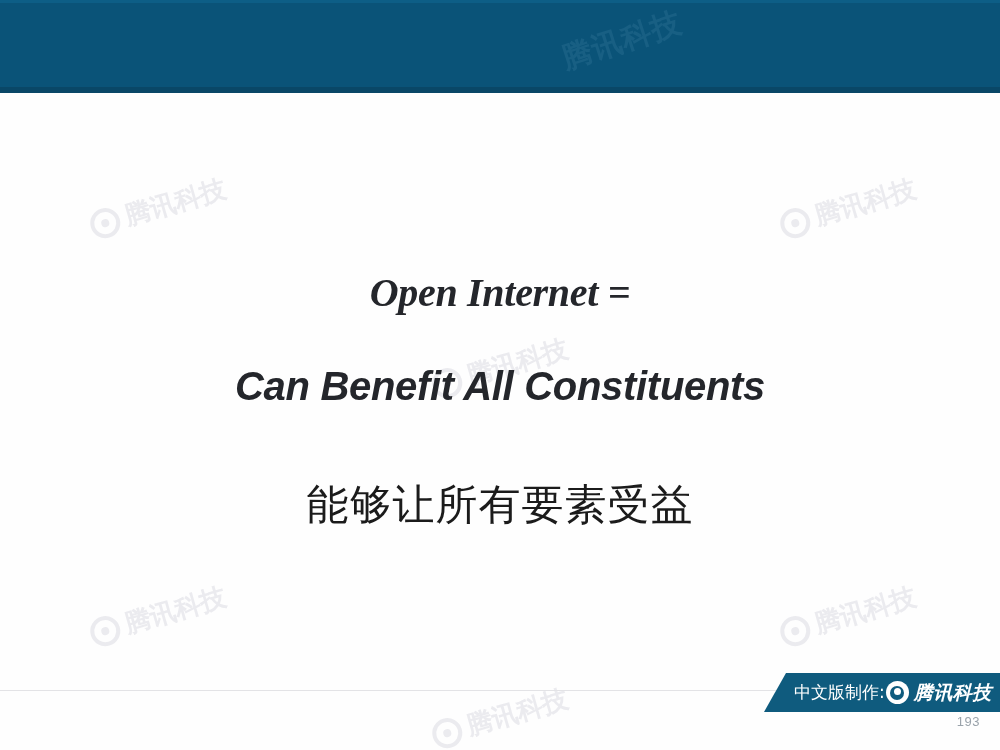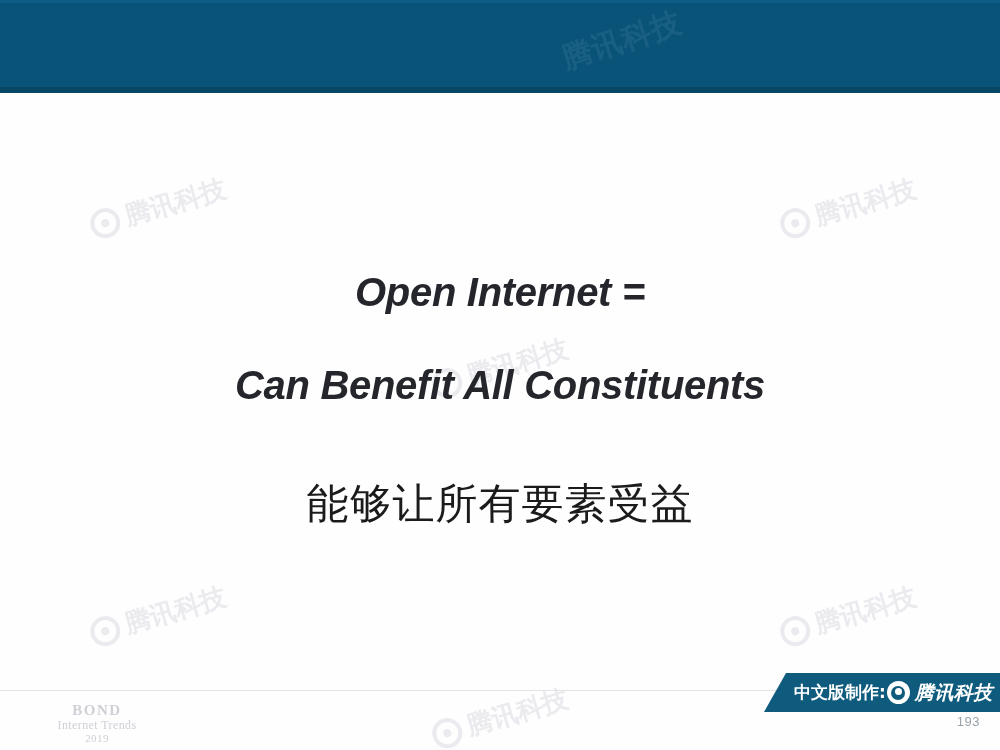--- a/index.html
+++ b/index.html
@@ -121,21 +121,21 @@
   .line-en {
     color: #24262b;
     font-family: "Liberation Sans", sans-serif;
     font-weight: bold;
     font-style: italic;
     font-size: 40px;
     letter-spacing: -0.3px;
     text-align: center;
     white-space: nowrap;
   }
-  .line-en-1 { margin-bottom: 48px; margin-top: 18px; }
+  .line-en-1 { margin-bottom: 48px; margin-top: 18px; font-family: Liberation Serif, serif; }
   .line-en-2 { margin-bottom: 68px; }
   .line-cn {
     color: #1b1b1b;
     font-family: "DejaVu Sans", sans-serif;
     font-size: 42px;
     font-weight: 500;
     letter-spacing: 1px;
     text-align: center;
     white-space: nowrap;
   }
@@ -185,21 +185,21 @@
     clip-path: polygon(22px 0, 236px 0, 236px 39px, 0 39px);
     display: flex;
     align-items: center;
     padding-left: 30px;
     box-sizing: border-box;
     color: #ffffff;
   }
   .credit-text {
     font-family: "DejaVu Sans", sans-serif;
     font-size: 17px;
-    font-weight: bold;
+    font-weight: normal;
     letter-spacing: 0px;
     white-space: nowrap;
   }
   .tencent-mark {
     width: 23px;
     height: 23px;
     border-radius: 50%;
     background: #ffffff;
     position: relative;
     flex: 0 0 auto;
@@ -282,25 +282,20 @@
   </div>
 
   <div class="content">
     <div class="line-en line-en-1">Open Internet =</div>
     <div class="line-en line-en-2">Can Benefit All Constituents</div>
     <div class="line-cn line-cn-2">能够让所有要素受益</div>
   </div>
 
   <div class="footer-rule"></div>
 
-  <div class="bond-logo">
-    <div class="bond-name">BOND</div>
-    <div class="bond-sub">Internet Trends</div>
-    <div class="bond-year">2019</div>
-  </div>
 
   <div class="credit-banner">
     <span class="credit-text">中文版制作:</span>
     <span class="tencent-mark"></span>
     <span class="credit-brand">腾讯科技</span>
   </div>
 
   <div class="page-number">193</div>
 
 </div>

